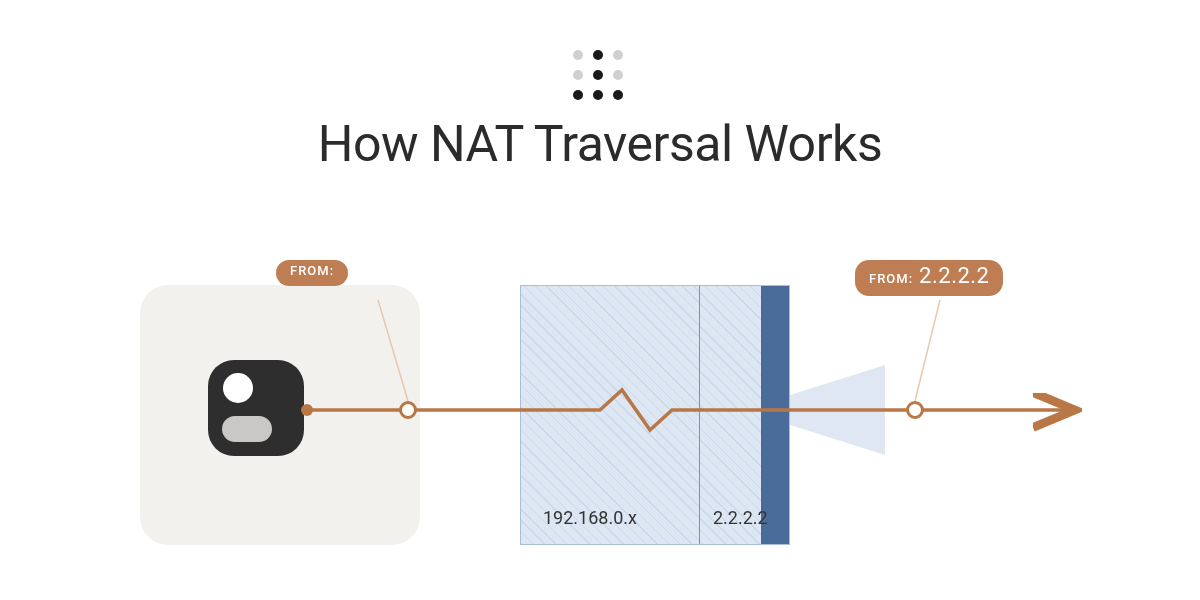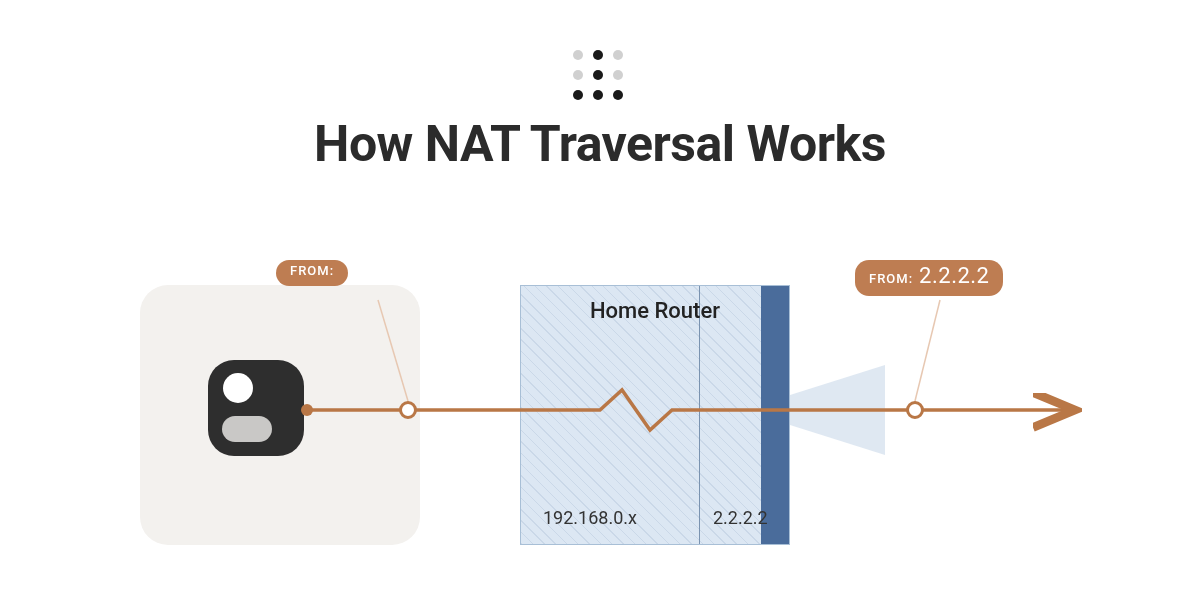--- a/index.html
+++ b/index.html
@@ -30,21 +30,21 @@
   .logo .light { background: #d0d0d0; }
   .logo .dark  { background: #1a1a1a; }
 
   .title {
     position: absolute;
     top: 115px;
     left: 0;
     width: 100%;
     text-align: center;
     font-size: 50px;
-    font-weight: 700;
+    font-weight: 400;
     color: #2b2b2b;
     letter-spacing: -0.5px;
   }
 
   .stage {
     position: absolute;
     top: 260px;
     left: 0;
     width: 1200px;
     height: 320px;
@@ -224,21 +224,20 @@
     <span class="dot dark"></span>
 </div>
 
 <h1 class="title">How NAT Traversal Works</h1>
 
 <div class="stage">
 
   <div class="left-panel"></div>
 
   <div class="router-box">
-    <div class="router-title">Home Router</div>
     <div class="router-divider"></div>
     <div class="router-sidebar"></div>
     <div class="router-ip-left">192.168.0.x</div>
     <div class="router-ip-right">2.2.2.2</div>
   </div>
 
   <svg class="funnel" viewBox="0 0 95 90">
     <polygon points="0,30 95,0 95,90 0,60" fill="#dbe5f1" opacity="0.9"></polygon>
   </svg>
 

